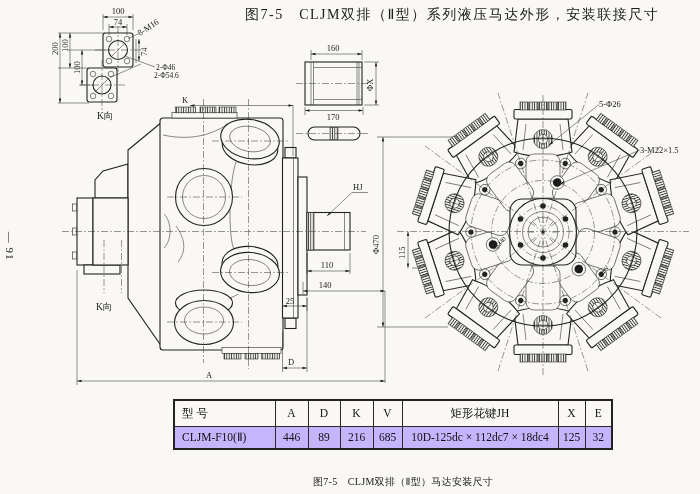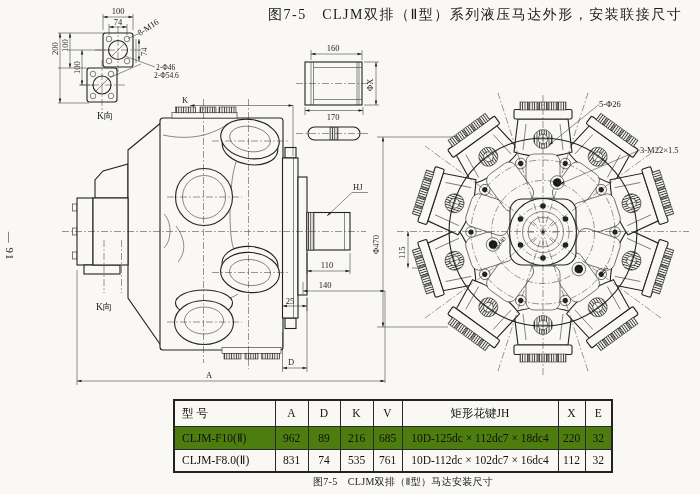--- a/index.html
+++ b/index.html
@@ -1,22 +1,22 @@
 <!DOCTYPE html>
 <html><head>
 <meta charset="utf-8">
 <style>
 html,body{margin:0;padding:0;width:700px;height:494px;background:#f9f8f5;overflow:hidden}
 body{font-family:"Liberation Serif",serif;color:#1c1c1c;position:relative}
-#cap-top{position:absolute;left:268px;top:6px;font-size:14px;letter-spacing:1.5px;white-space:nowrap}
+#cap-top{position:absolute;left:245px;top:6px;font-size:14px;letter-spacing:1.5px;white-space:nowrap}
 #cap-bot{position:absolute;left:313px;top:475px;font-size:10px;letter-spacing:0.3px;white-space:nowrap}
 #pagenum{position:absolute;left:-11px;top:239px;width:40px;height:14px;font-size:11px;transform:rotate(90deg);text-align:center;letter-spacing:1px}
 table{position:absolute;left:173px;top:399px;border-collapse:collapse;table-layout:fixed;font-size:11.5px;color:#111;border:2px solid #222}
 td,th{border:1px solid #2a2a2a;text-align:center;padding:0;font-weight:normal;overflow:hidden;white-space:nowrap}
-tr.hl td{background:#4d7c0f}
+tr.hl td{background:#c4b5fd}
 th.model,td.model{text-align:left;padding-left:7px}
 tr.h{height:26px}tr.r{height:23px}
 svg{position:absolute;left:0;top:0}
 svg text{font-family:"Liberation Serif",serif;fill:#1c1c1c}
 .s{fill:none;stroke:#222;stroke-width:1.1}
 .w{fill:#f9f8f5;stroke:#222;stroke-width:1.1}
 .t{fill:none;stroke:#2b2b2b;stroke-width:0.55}
 .wt{fill:#f9f8f5;stroke:#2b2b2b;stroke-width:0.6}
 .c{fill:none;stroke:#333;stroke-width:0.5;stroke-dasharray:7 2.2 1.6 2.2}
 .d{fill:none;stroke:#333;stroke-width:0.55}
@@ -311,35 +311,25 @@
     <th>A</th>
     <th>D</th>
     <th>K</th>
     <th>V</th>
     <th>矩形花键JH</th>
     <th>X</th>
     <th>E</th>
   </tr>
   <tr class="r hl">
     <td class="model">CLJM-F10(Ⅱ)</td>
-    <td>962</td>
+    <td>446</td>
     <td>89</td>
     <td>216</td>
     <td>685</td>
     <td>10D-125dc × 112dc7 × 18dc4</td>
-    <td>220</td>
-    <td>32</td>
-  </tr>
-  <tr class="r">
-    <td class="model">CLJM-F8.0(Ⅱ)</td>
-    <td>831</td>
-    <td>74</td>
-    <td>535</td>
-    <td>761</td>
-    <td>10D-112dc × 102dc7 × 16dc4</td>
-    <td>112</td>
+    <td>125</td>
     <td>32</td>
   </tr>
 </tbody>
   </table>
 
 <div id="cap-bot">图7-5　CLJM双排（Ⅱ型）马达安装尺寸</div>
 <div id="pagenum">— 91 —</div>
 
 </body></html>

